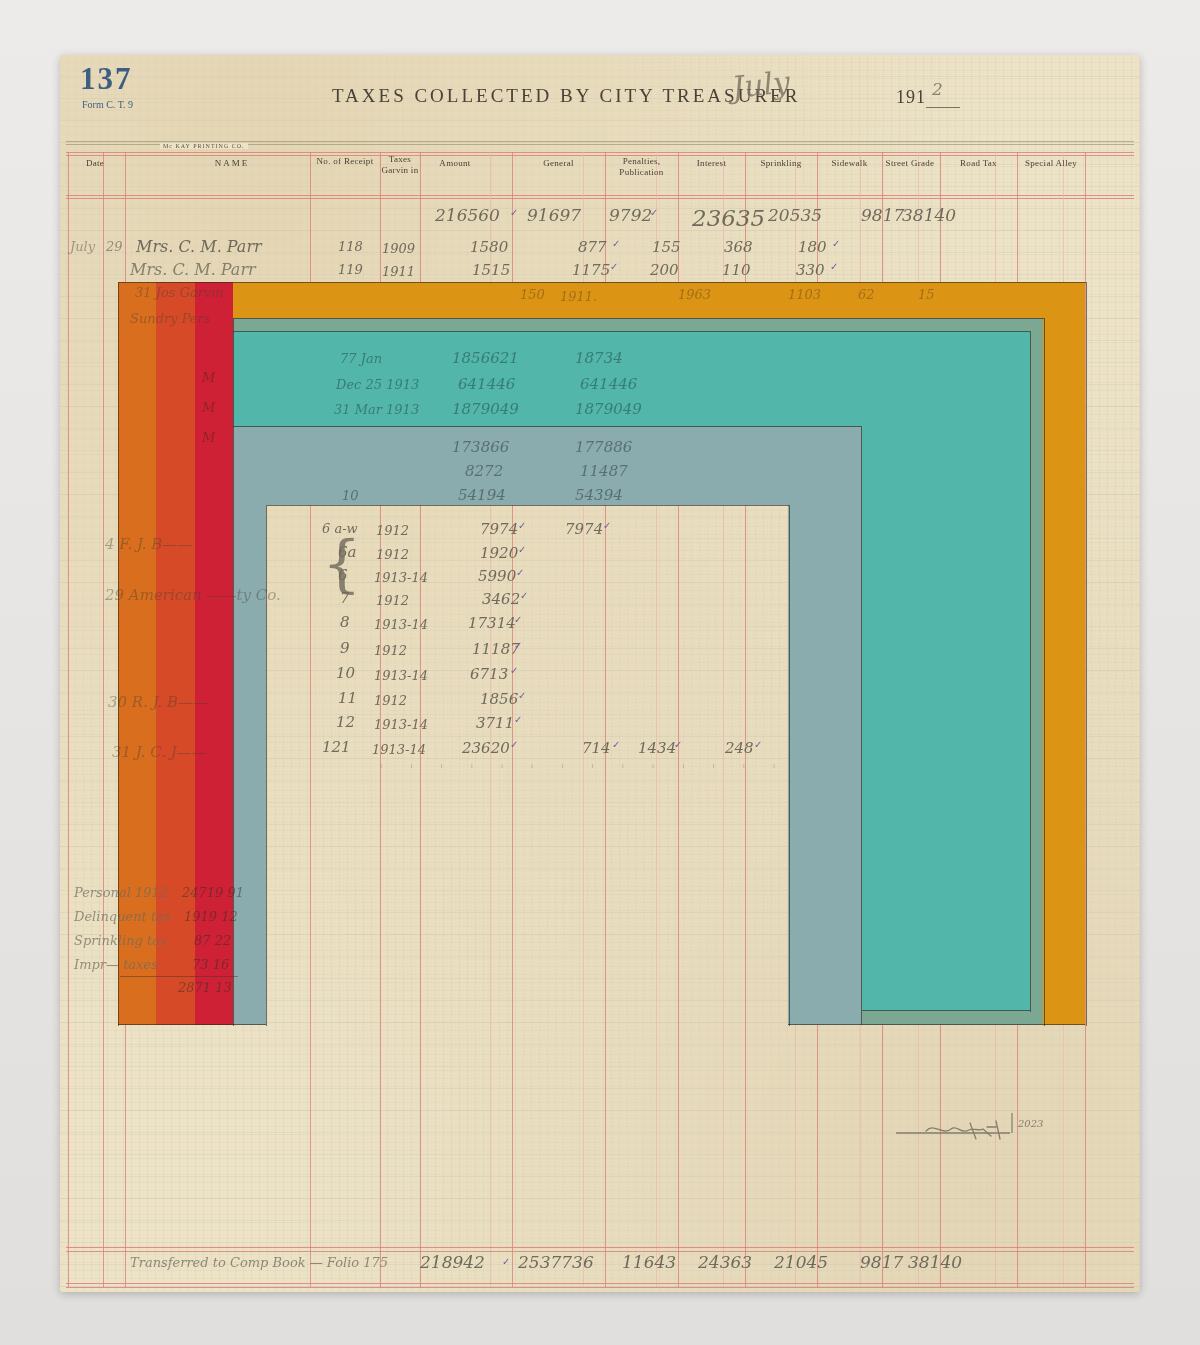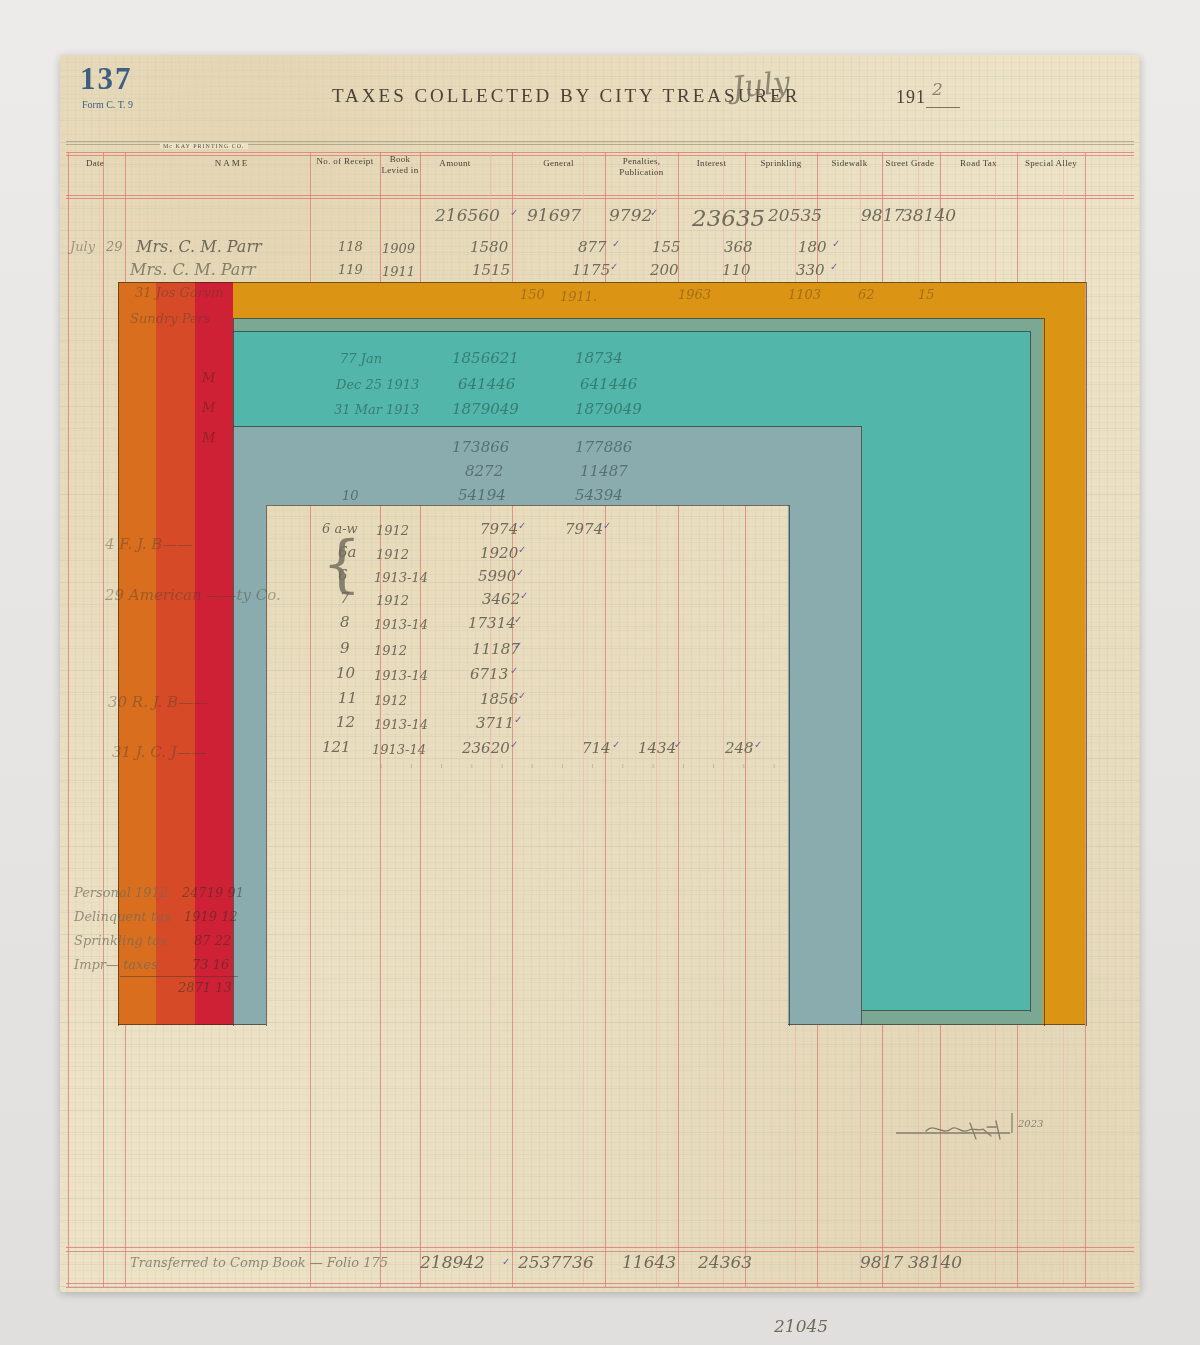--- a/index.html
+++ b/index.html
@@ -79,21 +79,21 @@
   <div class="vline c" style="left:663px"></div>
   <div class="vline c" style="left:735px"></div>
   <div class="vline c" style="left:800px"></div>
   <div class="vline c" style="left:858px"></div>
   <div class="vline c" style="left:935px"></div>
   <div class="vline c" style="left:1003px"></div>
 
   <div class="colh" style="left:5px;width:60px">Date</div>
   <div class="colh" style="left:112px;width:120px;letter-spacing:2px">NAME</div>
   <div class="colh" style="left:254px;width:62px;top:101px">No. of Receipt</div>
-  <div class="colh" style="left:321px;width:38px;top:99px">Book Levied in</div>
+  <div class="colh" style="left:321px;width:38px;top:99px">Taxes Garvin in</div>
   <div class="colh" style="left:349px;width:92px">Amount</div>
   <div class="colh" style="left:452px;width:93px">General</div>
   <div class="colh" style="left:547px;width:69px;top:101px">Penalties, Publication</div>
   <div class="colh" style="left:618px;width:67px">Interest</div>
   <div class="colh" style="left:685px;width:72px">Sprinkling</div>
   <div class="colh" style="left:757px;width:65px">Sidewalk</div>
   <div class="colh" style="left:820px;width:60px">Street Grade</div>
   <div class="colh" style="left:880px;width:77px">Road Tax</div>
   <div class="colh" style="left:957px;width:68px">Special Alley</div>
 
@@ -274,17 +274,17 @@
   <div class="hline" style="top:1196px"></div>
   <div class="hline" style="top:1228px"></div>
   <div class="hline" style="top:1232px"></div>
 
   <div class="hw sm" style="left:70px;top:1200px;opacity:.75">Transferred to Comp Book — Folio 175</div>
   <div class="hw" style="left:360px;top:1197px;font-size:17px">218942</div>
   <span class="chk" style="left:442px;top:1201px">✓</span>
   <div class="hw" style="left:458px;top:1197px;font-size:17px">2537736</div>
   <div class="hw" style="left:562px;top:1197px;font-size:17px">11643</div>
   <div class="hw" style="left:638px;top:1197px;font-size:17px">24363</div>
-  <div class="hw" style="left:714px;top:1261px;font-size:17px">21045</div>
+  <div class="hw" style="left:714px;top:1197px;font-size:17px">21045</div>
   <div class="hw" style="left:800px;top:1197px;font-size:17px">9817</div>
   <div class="hw" style="left:848px;top:1197px;font-size:17px">38140</div>
 
 </div>
 
 </body></html>

